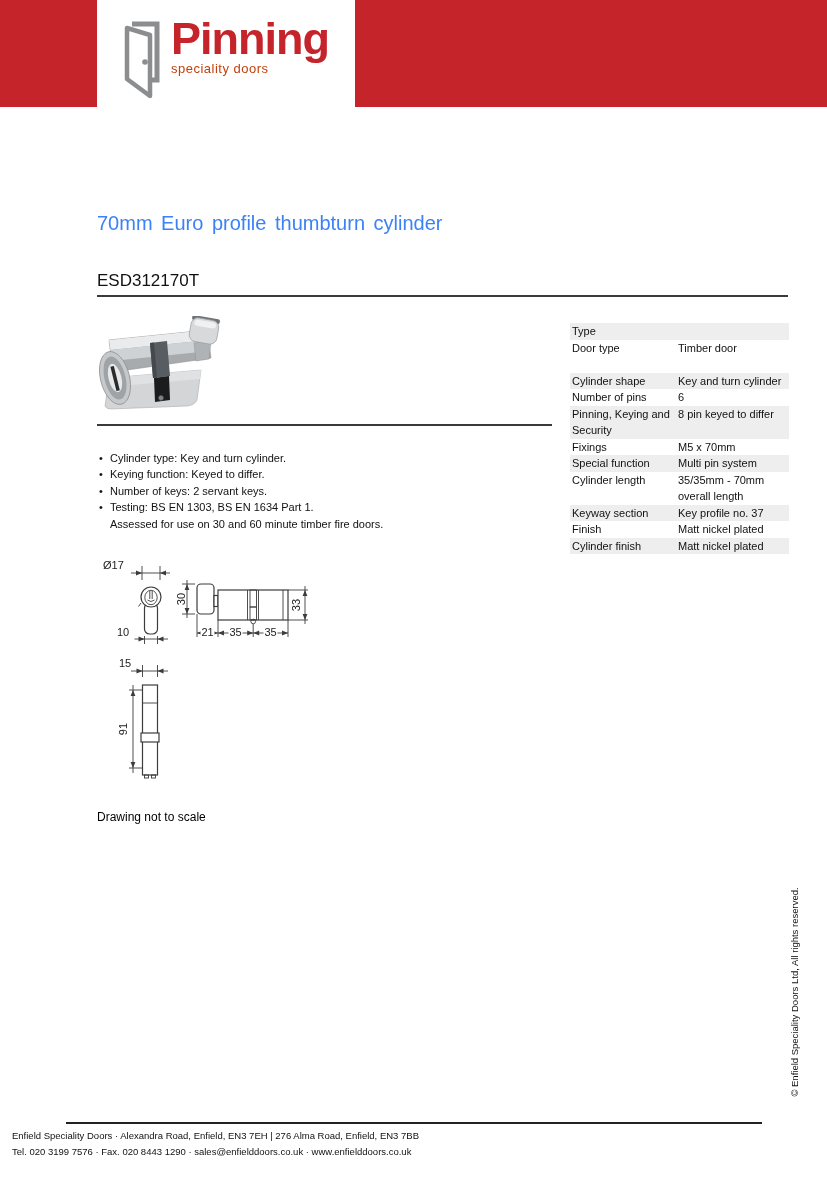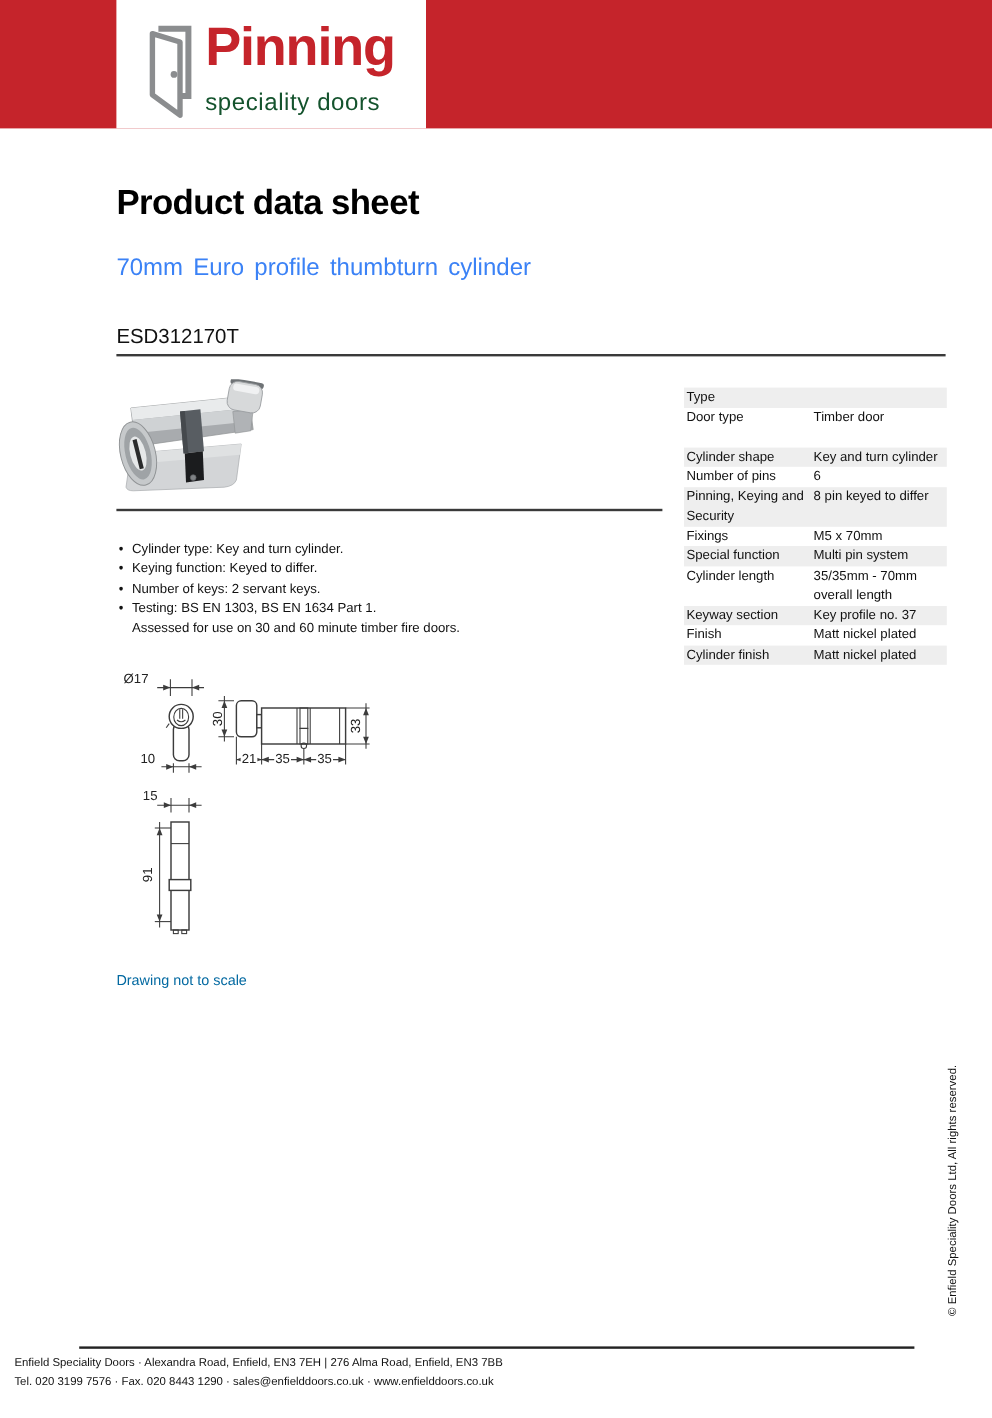--- a/index.html
+++ b/index.html
@@ -8,21 +8,21 @@
     position:relative; width:827px; height:1182px; background:#ffffff;
     margin:0 auto; overflow:hidden;
     font-family:"Liberation Sans", sans-serif; color:#1a1a1a;
   }
   
   .banner { position:absolute; left:0; top:0; width:827px; height:107px; background:#c5242b; }
   .logo-box { position:absolute; left:97px; top:0; width:258px; height:107px; background:#ffffff; }
   .door-svg { position:absolute; left:25px; top:20px; }
   .brand-text { position:absolute; left:74px; top:16px; }
   .brand-name { font-size:45px; font-weight:bold; letter-spacing:-1px; color:#c5242b; line-height:1.0; }
-  .brand-tagline { font-size:20px; color:#14532d; letter-spacing:0.5px; margin-top:14px; }
+  .brand-tagline { font-size:13px; color:#c2410c; letter-spacing:0.5px; margin-top:0; }
   
   .tab-wrap { position:absolute; left:593px; top:112px; width:234px; height:62px; }
   .tab-label { position:absolute; left:90px; top:26px; font-size:15.5px; font-weight:bold; color:#000; letter-spacing:0.2px; }
   
   .page-title { position:absolute; left:97px; top:153px; font-size:29px; font-weight:bold; letter-spacing:-0.5px; color:#000; }
   .subtitle { position:absolute; left:97px; top:212px; font-size:20px; word-spacing:3px; color:#3b82f6; }
   .product-code { position:absolute; left:97px; top:271px; font-size:17px; color:#111; }
   .rule-1 { position:absolute; left:97px; top:295px; width:691px; height:1.5px; background:#3a3a3a; }
   .rule-2 { position:absolute; left:97px; top:424px; width:455px; height:1.5px; background:#3a3a3a; }
   
@@ -40,21 +40,21 @@
   .spec-value { flex:1; }
   .spec-row.spacer { min-height:16.5px; }
   
   .drawing-1 { position:absolute; left:95px; top:556px; }
   .drawing-2 { position:absolute; left:115px; top:655px; }
   svg text { font-family:"Liberation Sans", sans-serif; font-size:11px; fill:#222; }
   svg .dimline { stroke:#3c3c3c; stroke-width:0.9; fill:none; }
   svg .outline { stroke:#3c3c3c; stroke-width:1.2; fill:#ffffff; }
   svg .thin { stroke:#3c3c3c; stroke-width:0.9; fill:none; }
   svg .arr { fill:#3c3c3c; stroke:none; }
-  .drawing-note { position:absolute; left:97px; top:810px; font-size:12px; color:#0369a1; }
+  .drawing-note { position:absolute; left:97px; top:810px; font-size:12px; color:#000000; }
   
   .footer-rule { position:absolute; left:66px; top:1122px; width:696px; height:2px; background:#222; }
   .footer-line1, .footer-line2 { position:absolute; left:12px; width:709px; text-align:left; font-size:9.5px; color:#111; }
   .footer-line1 { top:1130px; }
   .footer-line2 { top:1146px; }
   
   .copyright-vertical {
     position:absolute; left:794px; top:992px; transform:translate(-50%,-50%) rotate(-90deg);
     white-space:nowrap; font-size:9.5px; color:#111;
   }
@@ -71,21 +71,20 @@
       <path d="M5 8 L28 15 L28 76 L5 59 Z" fill="#ffffff" stroke="#8b8d8f" stroke-width="4.5" stroke-linejoin="round"></path>
       <circle cx="23" cy="42" r="2.8" fill="#8b8d8f"></circle>
     </svg>
     <div class="brand-text">
       <div class="brand-name">Pinning</div>
       <div class="brand-tagline">speciality doors</div>
     </div>
   </div>
 
 
-  <div class="page-title">Product data sheet</div>
   <div class="subtitle">70mm Euro profile thumbturn cylinder</div>
   <div class="product-code">ESD312170T</div>
   <div class="rule-1"></div>
 
   <svg class="photo-svg" width="126" height="100" viewBox="0 0 126 100">
     <path d="M8 90 L12 62 L104 54 L100 84 Q98 89 90 90 L14 93 Q9 93 8 90 Z" fill="#d3d5d7" stroke="#a9acae" stroke-width="0.6"></path>
     <path d="M12 62 L104 54 L103 63 L11 71 Z" fill="#dfe1e2"></path>
     <path d="M12 24 L110 14 L114 42 L16 56 Z" fill="#a8abae" stroke="#8f9294" stroke-width="0.6"></path>
     <path d="M12 24 L110 14 L111.5 24 L13.5 34 Z" fill="#e9ebec"></path>
     <path d="M13.5 34 L111.5 24 L113 35 L15 45 Z" fill="#cfd2d4"></path>

